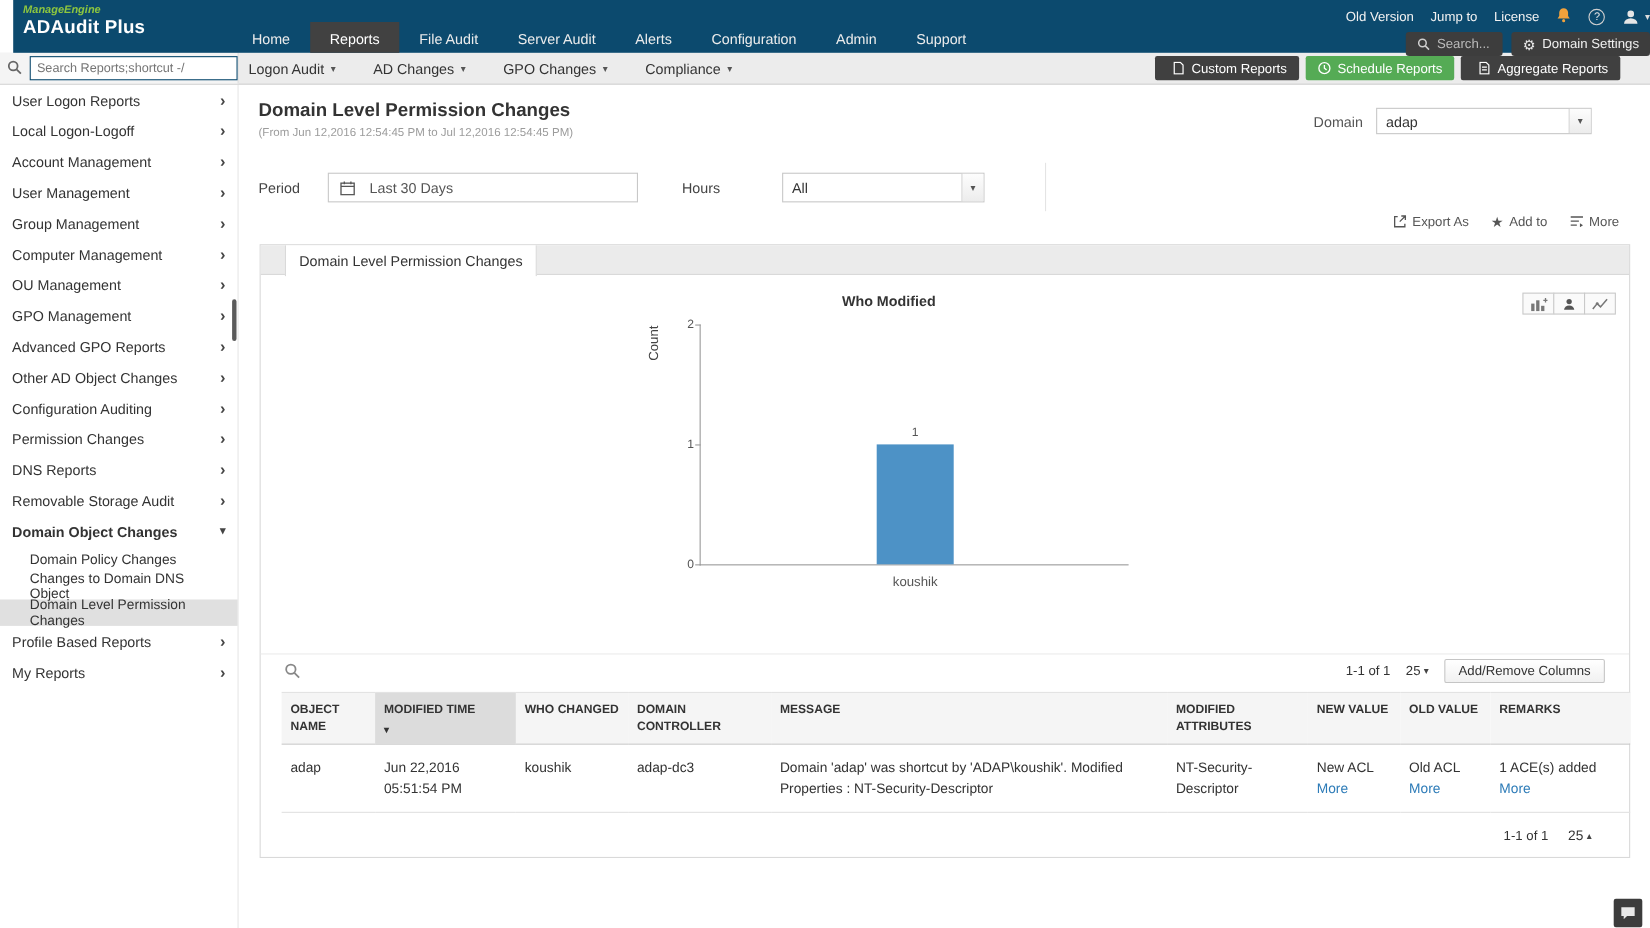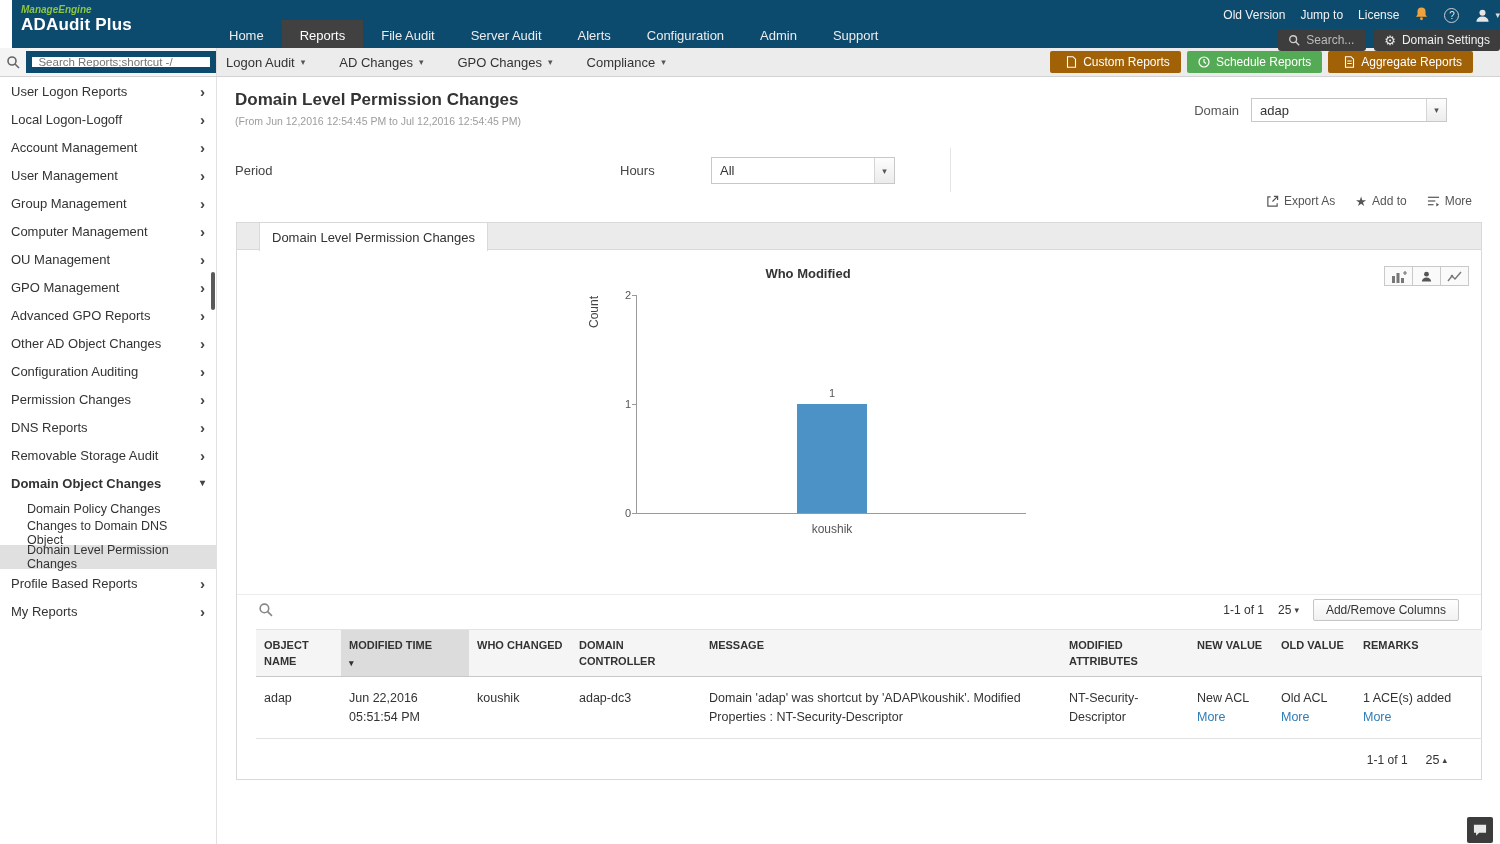--- a/index.html
+++ b/index.html
@@ -21,27 +21,27 @@
   .user-wrap { display:flex; align-items:center; gap:4px; cursor:pointer; color:#ddd; font-size:9px; }
   .tr-row2 { display:flex; justify-content:flex-end; gap:8px; margin-top:5px; }
   .pill { background:#3d3d3d; border-radius:3px; font-size:12px; padding:4px 10px; display:flex; align-items:center; gap:6px; cursor:pointer; }
   .pill.search { color:#bbb; width:88px; }
   .pill.settings { color:#f0f0f0; }
 
   
   .toolbar { position:absolute; left:0; top:48px; width:1500px; height:29px; background:#ececec; border-bottom:1px solid #d2d2d2; z-index:9; }
   .toolbar-search { position:absolute; left:0; top:0; width:217px; height:28px; background:#f4f4f4; border-right:1px solid #ddd; display:flex; align-items:center; }
   .ts-iconbox { width:30px; text-align:center; cursor:pointer; padding-top:3px; }
-  .toolbar-search input { width:212px; height:22px; border:6px solid #0c4a6e; background:#fff; font-size:11.5px; color:#555; padding:0 6px; outline:none; font-family:"Liberation Sans",sans-serif; }
+  .toolbar-search input { width:212px; height:22px; border:1px solid #0c4a6e; background:#fff; font-size:11.5px; color:#555; padding:0 6px; outline:none; font-family:"Liberation Sans",sans-serif; }
   .toolbar-menus { position:absolute; left:226px; top:0; height:28px; display:flex; align-items:center; gap:34px; }
   .tmenu { font-size:13px; color:#333; display:flex; align-items:center; gap:6px; cursor:pointer; }
   .tmenu .caret { font-size:9px; color:#555; }
   .toolbar-buttons { position:absolute; right:27px; top:3px; display:flex; gap:6px; }
   .tb-btn { height:22px; border-radius:2px; font-size:12px; display:flex; align-items:center; gap:6px; padding:0 11px; color:#fff; cursor:pointer; }
-  .tb-btn.dark { background:#a16207;padding-left:16px; }
+  .tb-btn.dark { background:#404040;padding-left:16px; }
   .tb-btn.green { background:#55ab55; }
 
   
   .sidebar { position:absolute; left:0; top:77px; width:217px; bottom:0; background:#fff; border-right:1px solid #e2e2e2; }
   .side-item { height:28px; display:flex; align-items:center; justify-content:space-between; padding:0 11px; font-size:13px; color:#333; cursor:pointer; }
   .side-item .si-chev { color:#444; font-size:15px; font-weight:bold; line-height:1; }
   .side-item.expanded .si-label { font-weight:bold; }
   .side-item.expanded .si-chev { font-size:10px; }
   .side-sub { height:24px; display:flex; align-items:center; padding:0 11px 0 27px; font-size:12.5px; color:#333; cursor:pointer; }
   .side-sub.selected { background:#e0e0e0; }
@@ -302,20 +302,31 @@
 
   <div class="domain-wrap">
     <span class="dlabel">Domain</span>
     <span class="select domain-select">
       <span class="val">adap</span>
       <span class="caret-box">▾</span>
     </span>
   </div>
 
   <span class="filter-label period-label">Period</span>
+  <div class="period-box">
+    <span class="cal">
+      <svg width="14" height="14" viewBox="0 0 14 14">
+          <rect x="1" y="2.5" width="12" height="10.5" fill="none" stroke="#555" stroke-width="1.2"></rect>
+          <line x1="1" y1="5.5" x2="13" y2="5.5" stroke="#555" stroke-width="1.2"></line>
+          <line x1="4" y1="1" x2="4" y2="3.5" stroke="#555" stroke-width="1.2"></line>
+          <line x1="10" y1="1" x2="10" y2="3.5" stroke="#555" stroke-width="1.2"></line>
+        </svg>
+    </span>
+    <span class="pval">Last 30 Days</span>
+  </div>
   <span class="filter-label hours-label">Hours</span>
   <span class="select hours-select">
     <span class="val">All</span>
     <span class="caret-box">▾</span>
   </span>
   <div class="vdivider"></div>
 
   <div class="chart-actions">
     <span class="ca-item">
       <svg width="13" height="13" viewBox="0 0 14 14">

